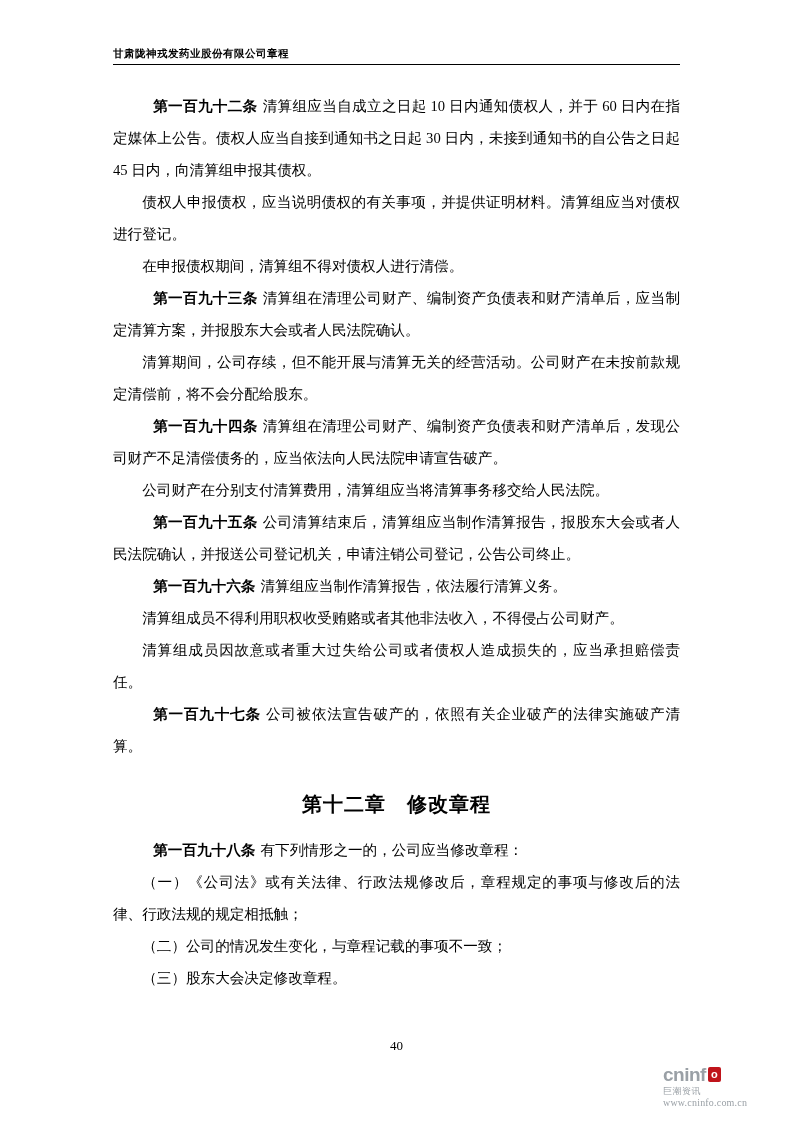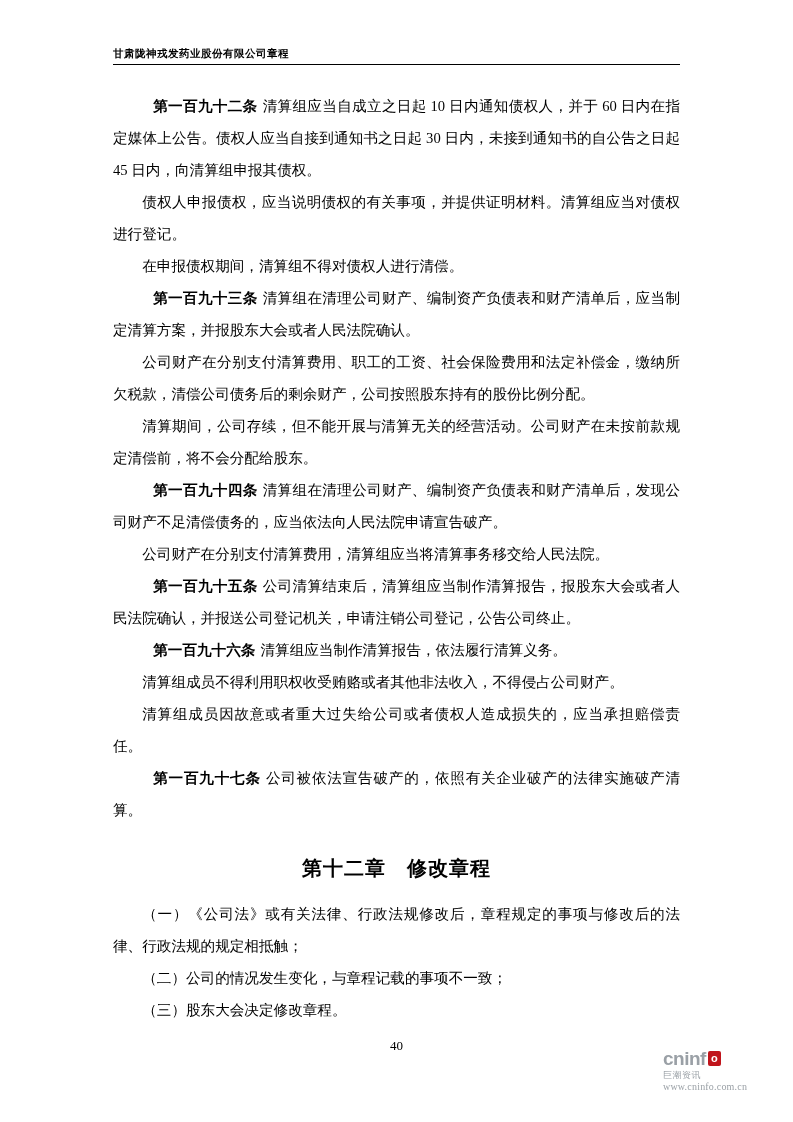--- a/index.html
+++ b/index.html
@@ -79,21 +79,21 @@
     position: absolute;
     left: 0;
     top: 1038px;
     width: 567px;
     text-align: center;
     font-size: 13px;
   }
   .watermark {
     position: absolute;
     right: 18px;
-    bottom: 30px;
+    bottom: 14px;
     width: 112px;
     text-align: left;
     line-height: 1.1;
   }
   .wm-logo {
     display: flex;
     align-items: baseline;
     gap: 2px;
   }
   .wm-name {
@@ -147,21 +147,20 @@
       </p>
 
       <p class="ind">债权人申报债权，应当说明债权的有关事项，并提供证明材料。清算组应当对债权进行登记。</p>
 
       <p class="ind">在申报债权期间，清算组不得对债权人进行清偿。</p>
 
       <p class="ind">
         <span class="art gap-after">第一百九十三条</span><span>清算组在清理公司财产、编制资产负债表和财产清单后，应当制定清算方案，并报股东大会或者人民法院确认。</span>
       </p>
 
-      <p class="ind">公司财产在分别支付清算费用、职工的工资、社会保险费用和法定补偿金，缴纳所欠税款，清偿公司债务后的剩余财产，公司按照股东持有的股份比例分配。</p>
 
       <p class="ind">清算期间，公司存续，但不能开展与清算无关的经营活动。公司财产在未按前款规定清偿前，将不会分配给股东。</p>
 
       <p class="ind">
         <span class="art gap-after">第一百九十四条</span><span>清算组在清理公司财产、编制资产负债表和财产清单后，发现公司财产不足清偿债务的，应当依法向人民法院申请宣告破产。</span>
       </p>
 
       <p class="ind">公司财产在分别支付清算费用，清算组应当将清算事务移交给人民法院。</p>
 
       <p class="ind">
@@ -175,20 +174,23 @@
       <p class="ind">清算组成员不得利用职权收受贿赂或者其他非法收入，不得侵占公司财产。</p>
 
       <p class="ind">清算组成员因故意或者重大过失给公司或者债权人造成损失的，应当承担赔偿责任。</p>
 
       <p class="ind">
         <span class="art gap-after">第一百九十七条</span><span>公司被依法宣告破产的，依照有关企业破产的法律实施破产清算。</span>
       </p>
 
       <p class="chapter-title">第十二章　修改章程</p>
 
+      <p class="ind">
+        <span class="art gap-after">第一百九十八条</span><span>有下列情形之一的，公司应当修改章程：</span>
+      </p>
 
       <p class="ind">（一）《公司法》或有关法律、行政法规修改后，章程规定的事项与修改后的法律、行政法规的规定相抵触；</p>
 
       <p class="ind">（二）公司的情况发生变化，与章程记载的事项不一致；</p>
 
       <p class="ind">（三）股东大会决定修改章程。</p>
 
     </div>
 
     <div class="page-number">40</div>

